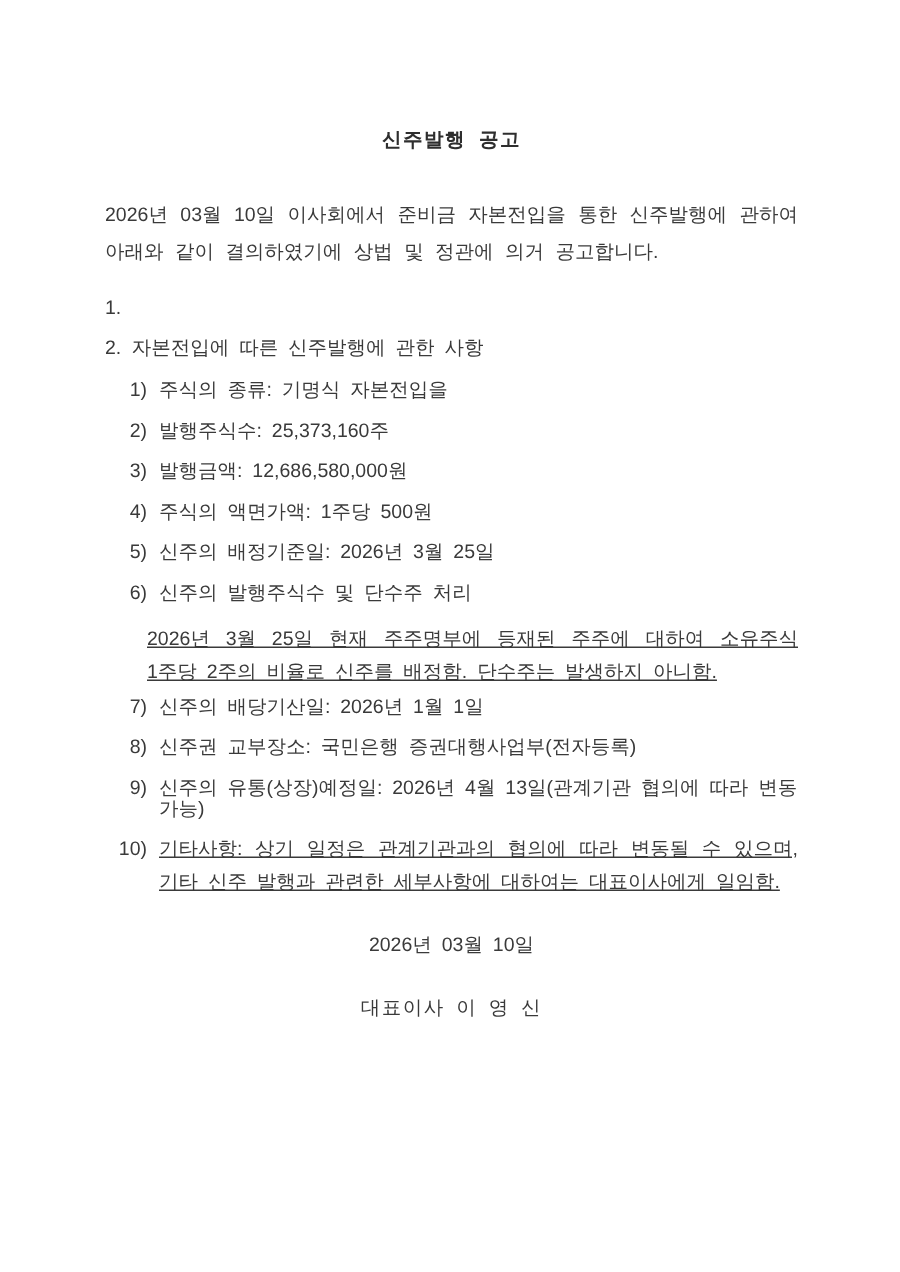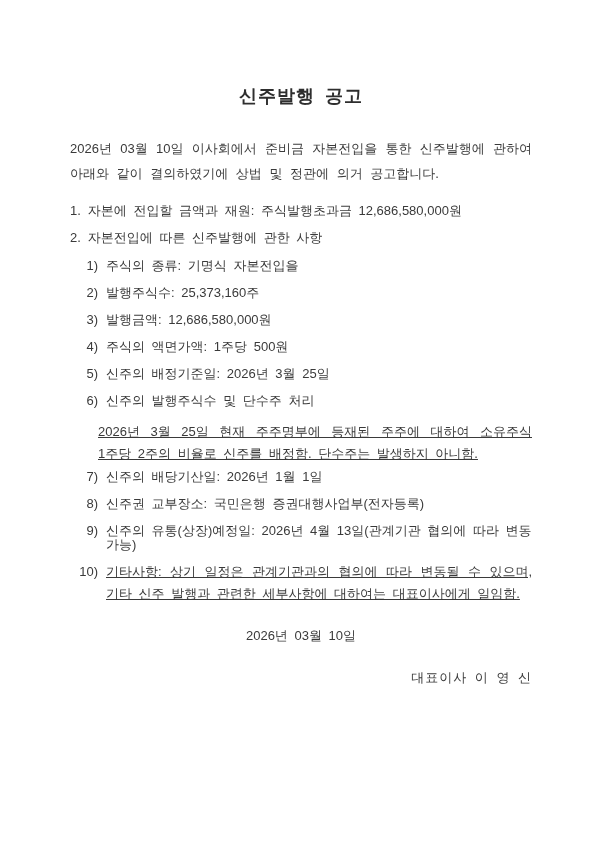--- a/index.html
+++ b/index.html
@@ -16,21 +16,21 @@
     box-sizing: border-box;
     padding: 84px 68px 0 70px;
     font-family: "Liberation Sans", "DejaVu Sans", sans-serif;
     color: #3a3a3a;
     font-size: 13px;
     overflow: hidden;
   }
   .doc-title {
     margin: 0 0 0 0;
     text-align: center;
-    font-size: 18px;
+    font-size: 13px;
     font-weight: 700;
     color: #2e2e2e;
     letter-spacing: 1px;
     word-spacing: 4px;
   }
   .intro {
     margin: 28px 0 18px 0;
     line-height: 25px;
     text-align: justify;
     word-spacing: 4px;
@@ -79,35 +79,34 @@
     text-decoration: underline;
   }
   .signature {
     margin-top: 24px;
     text-align: center;
     word-spacing: 3px;
   }
   .sig-date   { line-height: 14px; margin-bottom: 28px; }
   .sig-company{ line-height: 14px; margin-bottom: 29px; }
   .sig-address{ line-height: 14px; margin-bottom: 8px; }
-  .sig-ceo    { line-height: 14px; letter-spacing: 1px; text-align: right; }
+  .sig-ceo    { line-height: 14px; letter-spacing: 1px; }
 </style>
 </head>
 <body>
 
 <div class="page">
 
   <h1 class="doc-title">신주발행  공고</h1>
 
   <p class="intro">2026년 03월 10일 이사회에서 준비금 자본전입을 통한 신주발행에 관하여 아래와 같이 결의하였기에 상법 및 정관에 의거 공고합니다.</p>
 
   <div class="main-list">
     <div class="main-item">
       <span class="num">1.</span>
-      <span class="txt">자본에 전입할 금액과 재원: 주식발행초과금 12,686,580,000원</span>
     </div>
     <div class="main-item">
       <span class="num">2.</span>
       <span class="txt">자본전입에 따른 신주발행에 관한 사항</span>
     </div>
   </div>
 
   <div class="sub-list">
     <div class="sub-item">
       <span class="num">1)</span>

